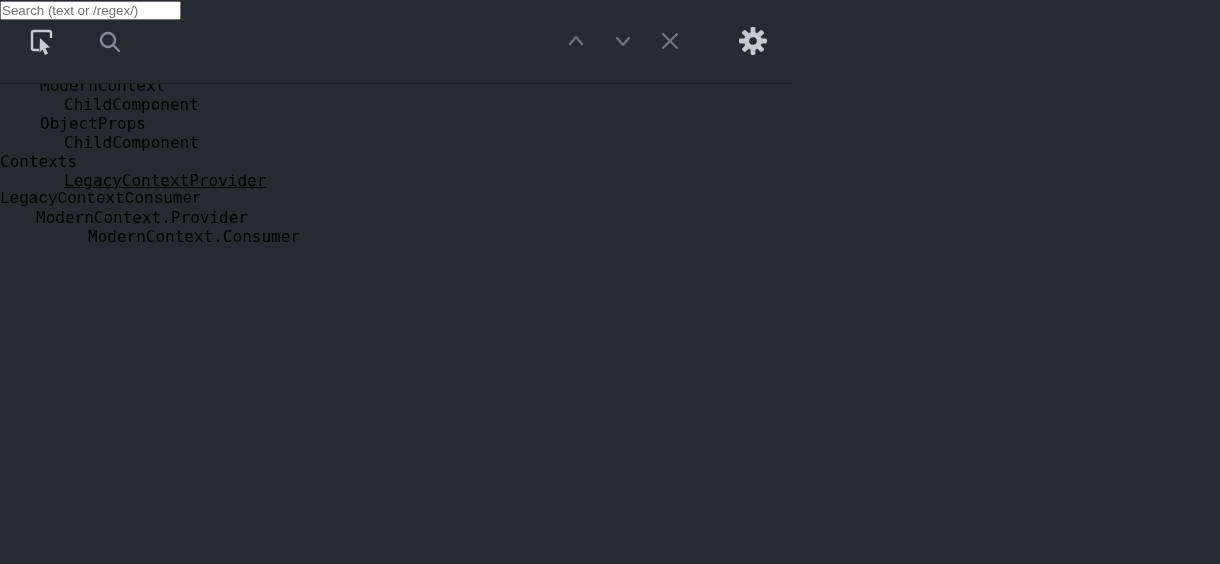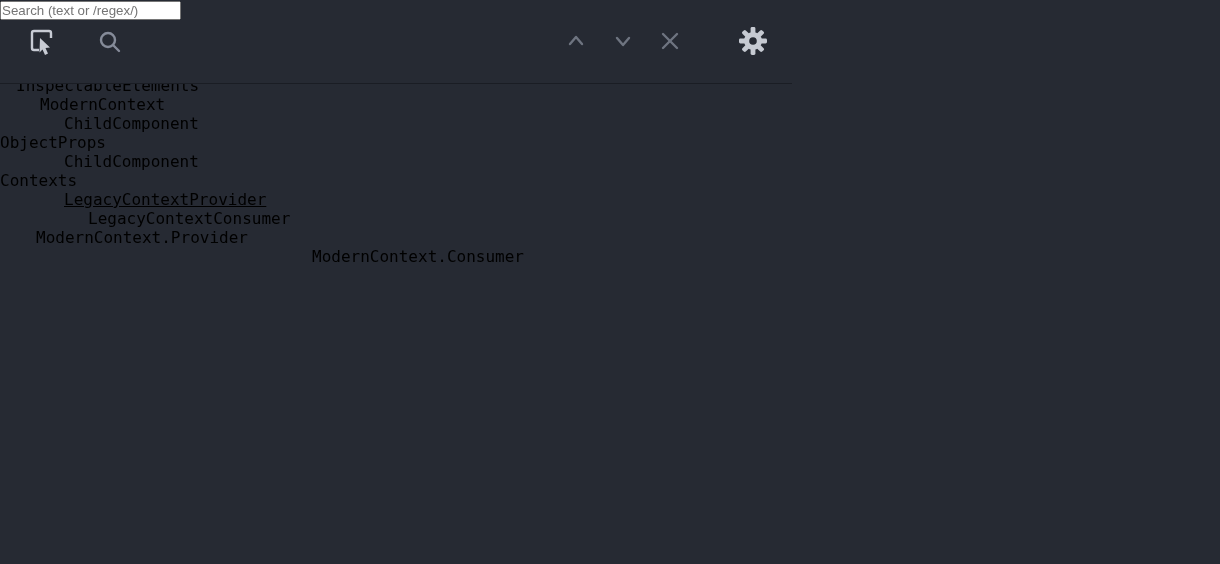--- a/index.html
+++ b/index.html
@@ -142,30 +142,29 @@
           </svg>
         </span>
       </button>
     </div>
 
     <div class="tree" id="tree">
         <div class="trow sel" style="padding-left: 16px;"><span class="arrowbox"><span class="arr-down"></span></span><span class="cname">List</span></div>
         <div class="trow band" style="padding-left: 40px;"><span class="arrowbox"></span><span class="cname">ListItem</span> <span class="attr-key">key</span><span class="attr-eq">=</span><span class="attr-val">"1"</span><span class="memo-badge">Memo</span></div>
         <div class="trow band" style="padding-left: 40px;"><span class="arrowbox"></span><span class="cname">ListItem</span> <span class="attr-key">key</span><span class="attr-eq">=</span><span class="attr-val">"2"</span><span class="memo-badge">Memo</span></div>
         <div class="trow band" style="padding-left: 40px;"><span class="arrowbox"></span><span class="cname">ListItem</span> <span class="attr-key">key</span><span class="attr-eq">=</span><span class="attr-val">"3"</span><span class="memo-badge">Memo</span></div>
-        <div class="trow" style="padding-left: 16px;"><span class="arrowbox"><span class="arr-down"></span></span><span class="cname">InspectableElements</span></div>
         <div class="trow" style="padding-left: 40px;"><span class="arrowbox"><span class="arr-down"></span></span><span class="cname">ModernContext</span></div>
         <div class="trow" style="padding-left: 64px;"><span class="arrowbox"></span><span class="cname">ChildComponent</span></div>
-        <div class="trow" style=""><span class="arrowbox"><span class="arr-down"></span></span><span class="cname">ObjectProps</span></div>
+        <div class="trow" style="padding-left: 40px;"><span class="arrowbox"><span class="arr-down"></span></span><span class="cname">ObjectProps</span></div>
         <div class="trow" style="padding-left: 64px;"><span class="arrowbox"></span><span class="cname">ChildComponent</span></div>
         <div class="trow" style=""><span class="arrowbox"><span class="arr-down"></span></span><span class="cname">Contexts</span></div>
         <div class="trow" style="padding-left: 64px; text-decoration: underline;"><span class="arrowbox"><span class="arr-down"></span></span><span class="cname">LegacyContextProvider</span></div>
-        <div class="trow" style="padding-left: 88px;"><span class="arrowbox"></span><span class="cname">LegacyContextConsumer</span></div>
+        <div class="trow" style=" font-family: Liberation Mono, monospace;"><span class="arrowbox"></span><span class="cname">LegacyContextConsumer</span></div>
         <div class="trow" style="padding-left: 36px;"><span class="arrowbox"><span class="arr-down"></span></span><span class="cname">ModernContext.Provider</span></div>
-        <div class="trow" style="padding-left: 44px; text-align: center;"><span class="arrowbox"></span><span class="cname">ModernContext.Consumer</span></div>
+        <div class="trow" style="padding-left: 88px;"><span class="arrowbox"></span><span class="cname">ModernContext.Consumer</span></div>
       </div>
   </div>
 
   <div class="right-panel">
 
     <div class="r-header">
       <span class="r-title">List</span>
 
       <button class="hicon" style="right:172px;">
         <span>

